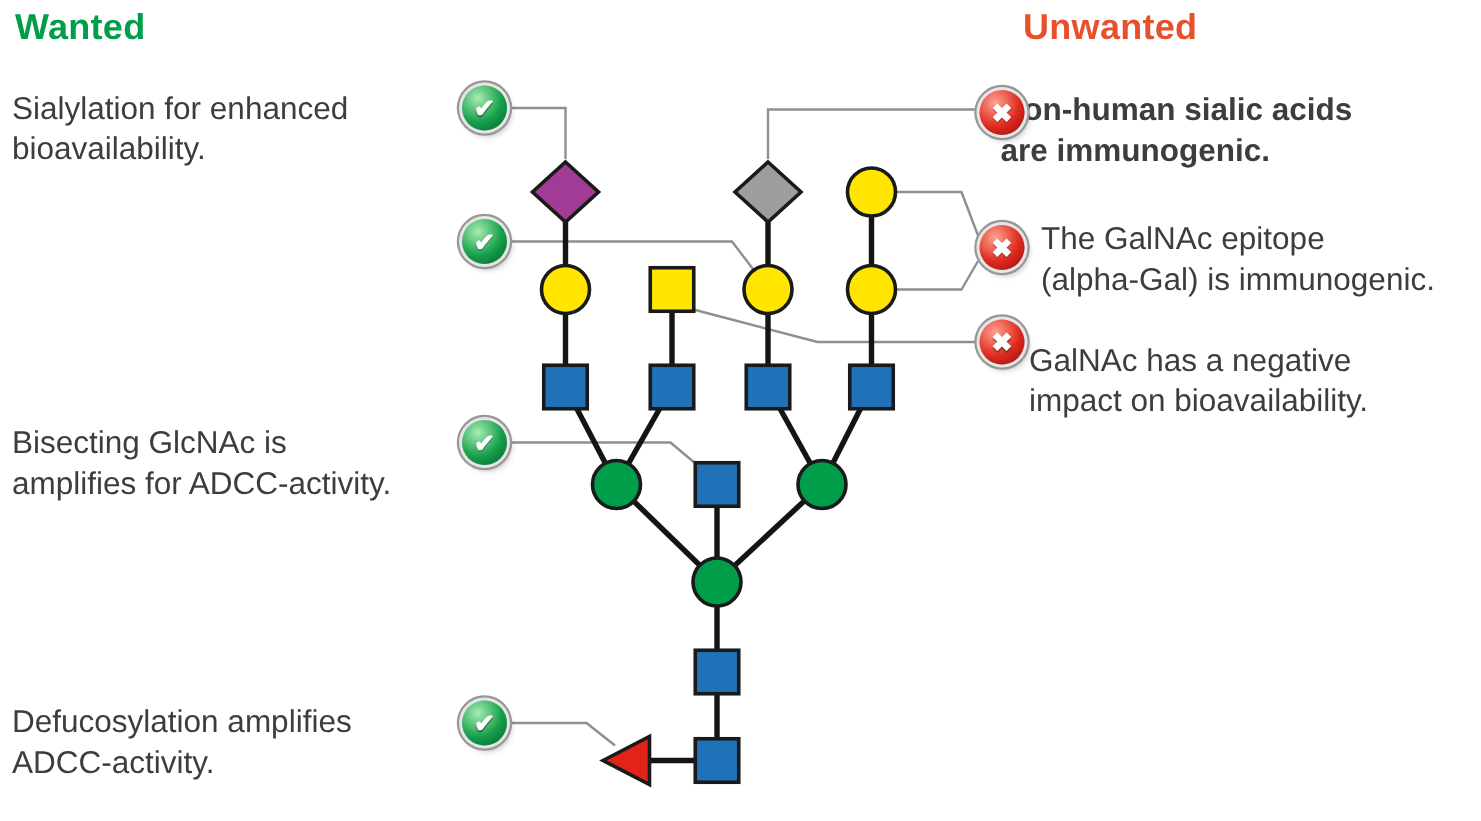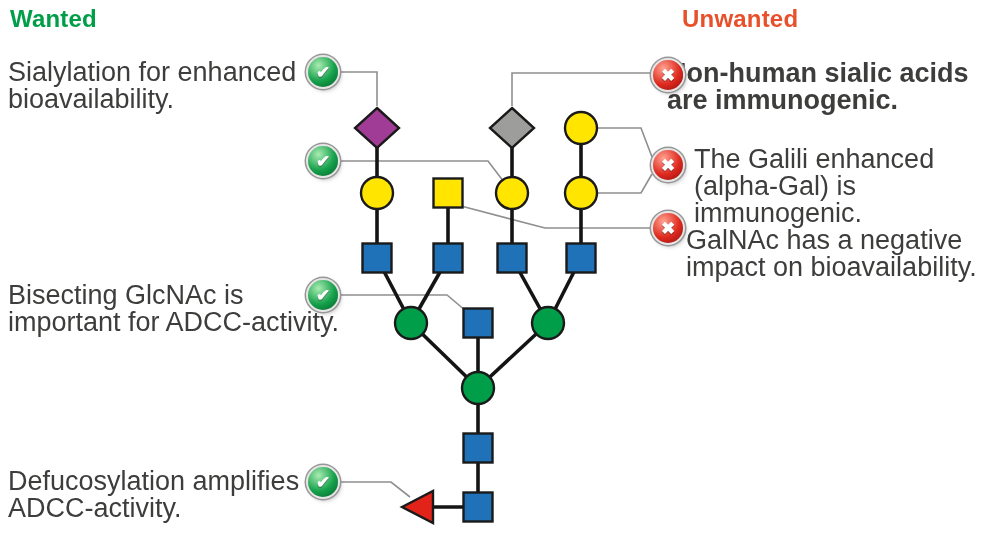--- a/index.html
+++ b/index.html
@@ -4,21 +4,21 @@
 <style>
   html,body{margin:0;padding:0;background:#fff;}
   .canvas{
     position:relative;width:987px;height:547px;background:#fff;overflow:hidden;
     font-family:"Liberation Sans",sans-serif;color:#3d3d3c;
   }
   .title{position:absolute;font-size:24px;font-weight:bold;letter-spacing:.2px;}
   .title.wanted{left:10px;top:5px;color:#009E49;}
   .title.unwanted{left:650px;top:5px;color:#E8502B;margin-left:32px;}
   .ann{
-    position:absolute;font-size:27px;line-height:27px;white-space:pre-line;
+    position:absolute;font-size:21px;line-height:27px;white-space:pre-line;
     color:#3d3d3c;
   }
   .ann.w1{left:8px;top:59px;}
   .ann.w2{left:8px;top:147px;}
   .ann.w3{left:8px;top:282px;}
   .ann.w4{left:8px;top:468px;}
   .ann.u1{left:667px;top:60px;font-weight:bold;}
   .ann.u2{left:694px;top:146px;}
   .ann.u3{left:686px;top:216px;margin-top:11px;}
   svg#diagram{position:absolute;left:0;top:0;}
@@ -35,27 +35,27 @@
 </head>
 <body>
 
 <div class="canvas">
   <div class="title wanted">Wanted</div>
   <div class="title unwanted">Unwanted</div>
 
   <div class="ann w1">Sialylation for enhanced
 bioavailability.</div>
   <div class="ann w3">Bisecting GlcNAc is
-important for ADCC-activity.</div>
+amplifies for ADCC-activity.</div>
   <div class="ann w4">Defucosylation amplifies
 ADCC-activity.</div>
 
   <div class="ann u1">Non-human sialic acids
 are immunogenic.</div>
-  <div class="ann u2">The Galili enhanced
+  <div class="ann u2">The GalNAc epitope
 (alpha-Gal) is immunogenic.</div>
   <div class="ann u3">GalNAc has a negative
 impact on bioavailability.</div>
 
   <svg id="diagram" width="987" height="547" viewBox="0 0 987 547">
       <polyline points="339,72 377,72 377,106" fill="none" stroke="#8F8F8F" stroke-width="1.6"></polyline>
       <polyline points="512,106 512,73 651,73" fill="none" stroke="#8F8F8F" stroke-width="1.6"></polyline>
       <polyline points="339,161 488,161 504,182" fill="none" stroke="#8F8F8F" stroke-width="1.6"></polyline>
       <polyline points="597,128 641,128 652,157" fill="none" stroke="#8F8F8F" stroke-width="1.6"></polyline>
       <polyline points="597,193 641,193 652,174" fill="none" stroke="#8F8F8F" stroke-width="1.6"></polyline>

